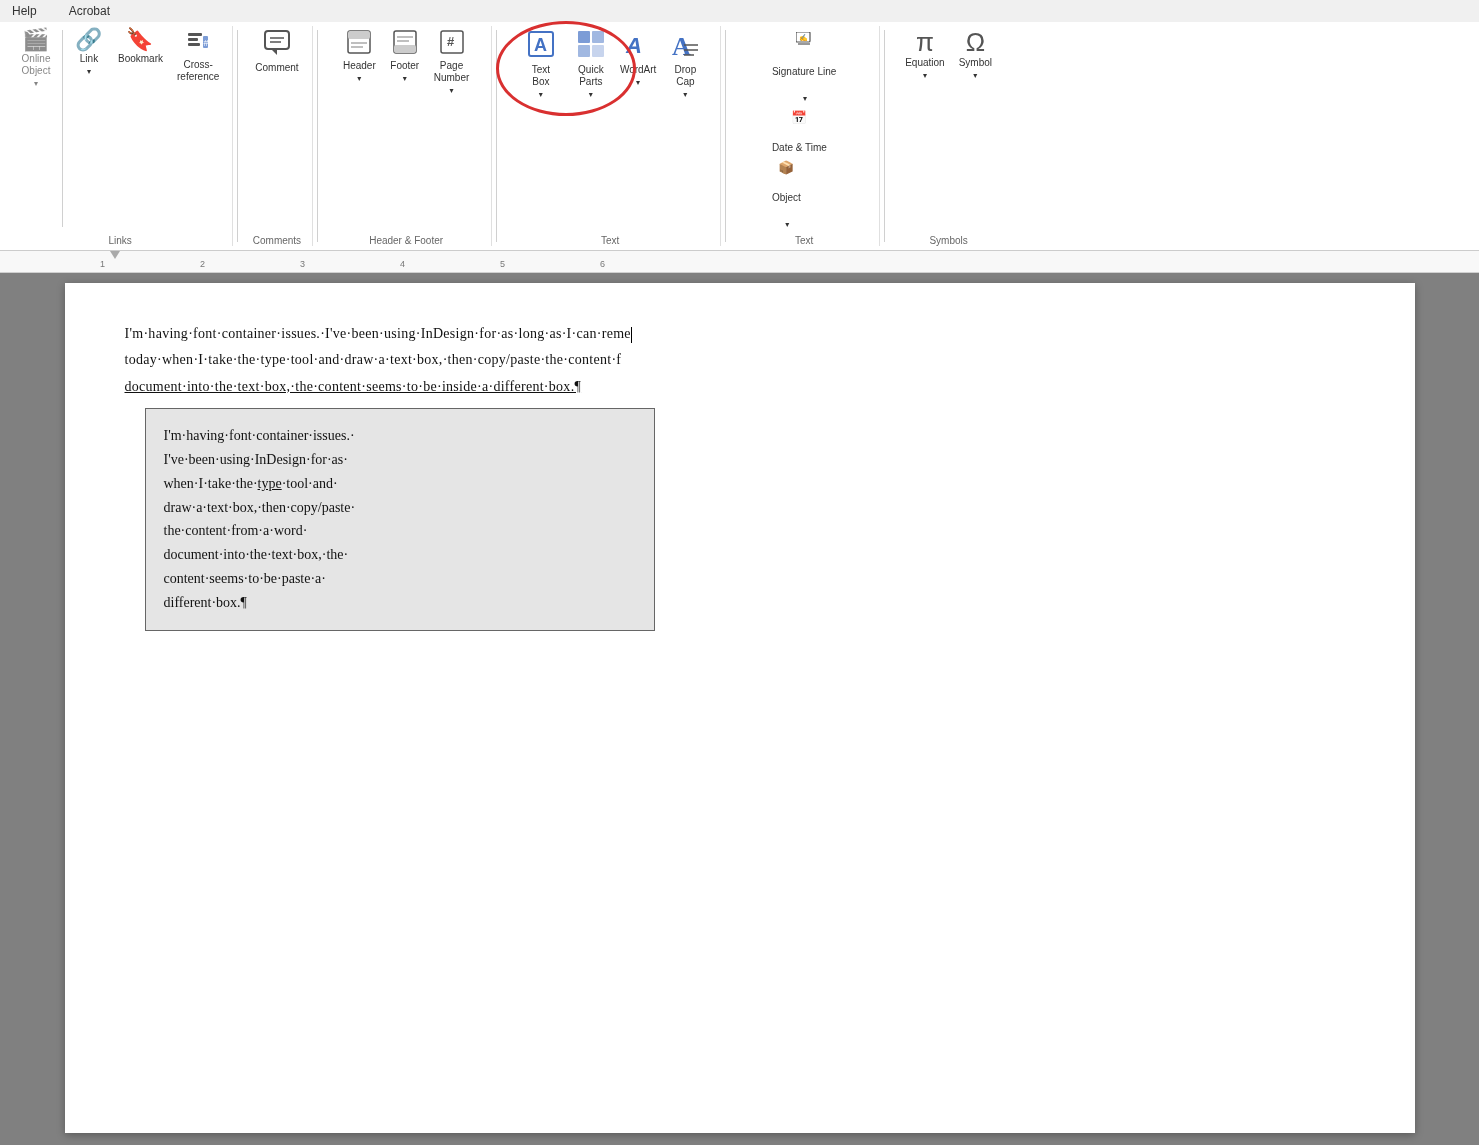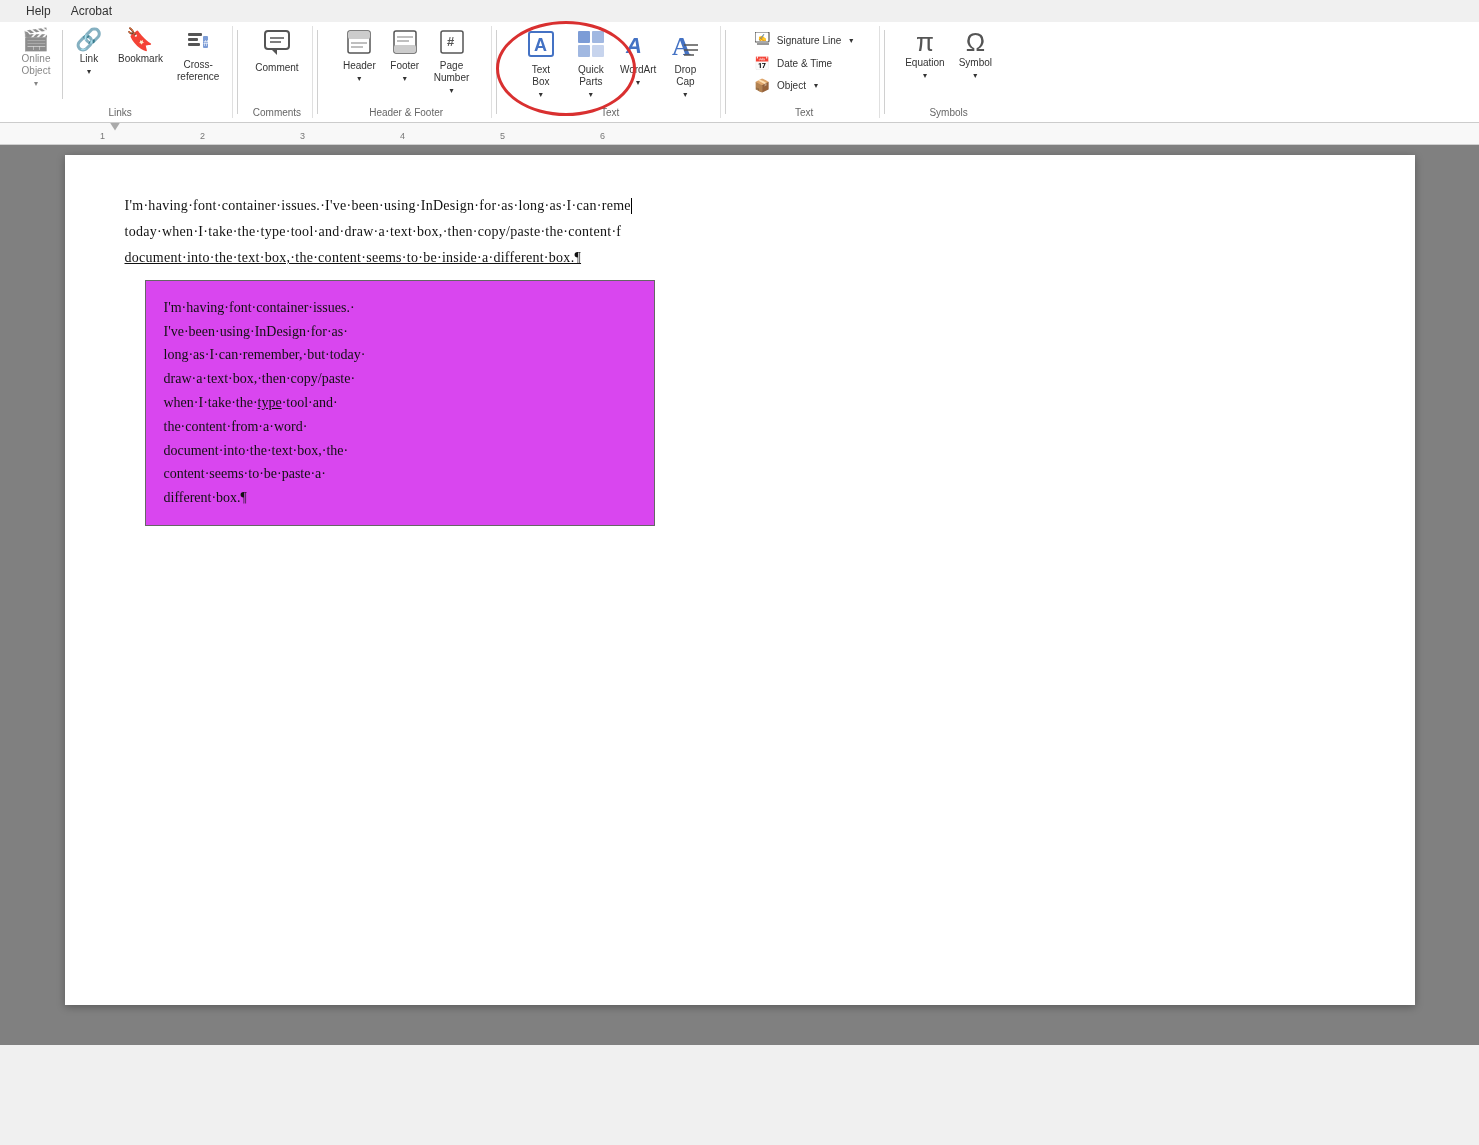--- a/index.html
+++ b/index.html
@@ -7,22 +7,22 @@
       font-family: 'Segoe UI', Arial, sans-serif;
       background: #f0f0f0;
       overflow: hidden;
       width: 1479px;
       min-height: 1145px;
     }
 
     .ribbon-top-bar {
       display: flex;
       align-items: flex-start;
-      padding: 2px 20px;
-      gap: 8px;
+      padding: 2px 6px;
+      gap: 20px;
       font-size: 12px;
       color: #333;
     }
 
     .ribbon-content {
       display: flex;
       align-items: stretch;
       padding: 4px 8px;
       gap: 2px;
       min-height: 80px;
@@ -95,29 +95,29 @@
       display: flex;
       flex-direction: column;
       align-items: flex-start;
       gap: 1px;
       flex: 1;
       padding-bottom: 2px;
     }
 
     .ribbon-btn-small {
       display: flex;
-      flex-direction: row;
+      flex-direction: column;
       align-items: center;
       padding: 2px 5px;
       cursor: pointer;
       border-radius: 2px;
       font-size: 10px;
       color: #333;
       white-space: nowrap;
-      gap: 6px;
+      gap: 17px;
     }
 
     .ribbon-btn-small .icon {
       font-size: 13px;
     }
 
     
     .ruler {
       background: #f8f8f8;
       border-bottom: 1px solid #d0d0d0;
@@ -156,21 +156,21 @@
       font-family: 'Times New Roman', serif;
       letter-spacing: 0.02em;
     }
 
     .text-box-container {
       border: 1px solid #666;
       padding: 15px 18px;
       width: 510px;
       margin-top: 20px;
       position: relative;
-      background: #d946ef;
+      background: #e5e5e5;
     }
 
     .text-box-content {
       font-size: 14px;
       line-height: 1.7;
       color: #111;
       font-family: 'Times New Roman', serif;
     }
 
     .underlined {
@@ -475,23 +475,22 @@
         document·into·the·text·box,·the·content·seems·to·be·inside·a·different·box.¶
       </p>
     </div>
 
     <div style="position:absolute; left:560px; top:200px; font-size:16px; font-weight:bold; color:#333;">¶</div>
 
     <div class="text-box-container" style="margin-top:10px; margin-left:20px;">
       <div class="text-box-content">
         <p>I'm·having·font·container·issues.·</p>
         <p>I've·been·using·InDesign·for·as·</p>
-        <p>long·as·I·can·remember,·but·today·</p>
+        <p>when·I·take·the·<span class="underlined">type</span>·tool·and·</p>
         <p>draw·a·text·box,·then·copy/paste·</p>
-        <p>when·I·take·the·<span class="underlined">type</span>·tool·and·</p>
         <p>the·content·from·a·word·</p>
         <p>document·into·the·text·box,·the·</p>
         <p>content·seems·to·be·paste·a·</p>
         <p>different·box.¶</p>
       </div>
     </div>
   </div>
 </div>
 
 </body></html>

